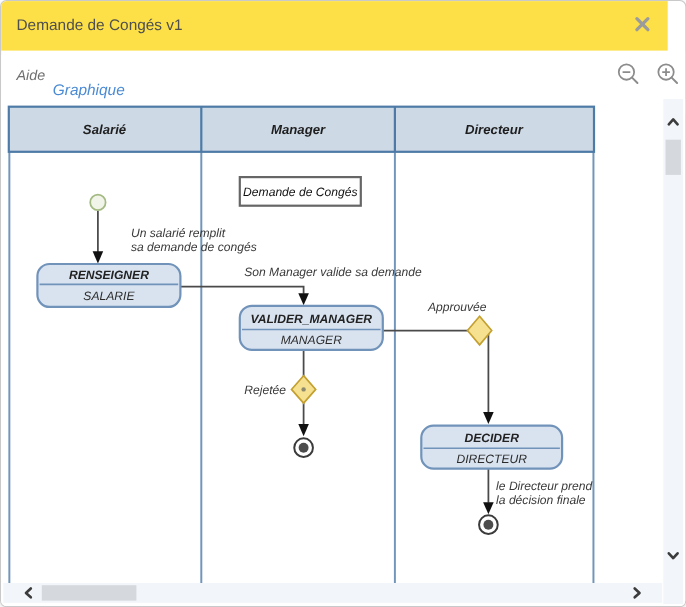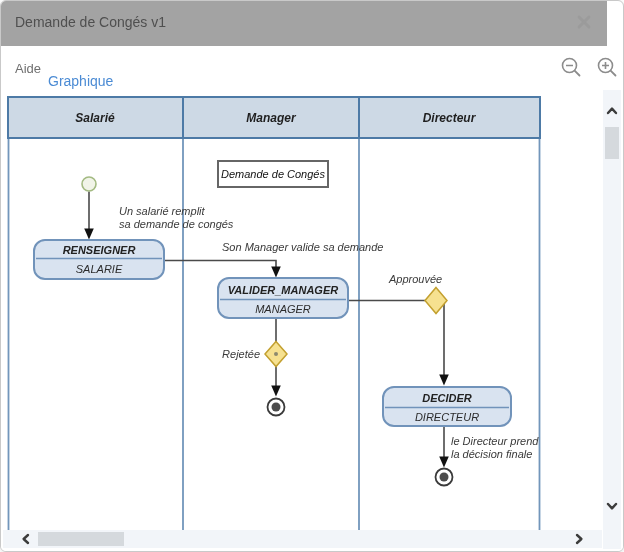--- a/index.html
+++ b/index.html
@@ -2,24 +2,24 @@
 <html><head>
 <meta charset="utf-8">
 <style>
   * { margin:0; padding:0; box-sizing:border-box; }
   body { background:#ffffff; font-family:"Liberation Sans", sans-serif; }
   .window {
     position:relative; width:624px; height:552px; background:#fff;
     border:1px solid #c9c9c9; border-radius:6px; overflow:hidden;
     box-shadow:0 1px 4px rgba(0,0,0,.12);
   }
-  .titlebar { position:absolute; top:0; left:0; right:16px; height:49px; background:#a3a3a3; border-bottom:1px solid #e3e3e3; }
+  .titlebar { position:absolute; top:0; left:0; right:16px; height:49px; background:#fde047; border-bottom:1px solid #e3e3e3; }
   .title { position:absolute; left:14px; top:13px; font-size:14px; color:#4f4f4f; }
   .close-btn { position:absolute; right:15px; top:13px; width:16px; height:16px; cursor:pointer; }
-  .toolbar { position:absolute; top:45px; left:0; right:0; height:57px; background:#fff; border-bottom:1px solid #e3e3e3; }
+  .toolbar { position:absolute; top:45px; left:0; right:0; height:57px; background:#fff; border-bottom:1px solid #e3e3e3;font-style:italic; }
   .link-aide { position:absolute; left:14px; top:15px; font-size:13px; color:#6f6f6f; cursor:pointer; text-decoration:none; }
   .link-graphique { position:absolute; left:47px; top:15px; font-size:14px; color:#4b8bd4; cursor:pointer; text-decoration:none;margin-top:12px; }
   .zoom-icons { position:absolute; right:5px; top:10px; display:flex; gap:14px; }
   .zoom-btn { width:22px; height:24px; cursor:pointer; }
   .content { position:absolute; top:89px; left:0; right:0; bottom:0; background:#fff;font-style:italic; }
   svg text { font-family:"Liberation Sans", sans-serif; }
   .lane-label { font-size:12px; font-weight:bold; fill:#1f1f1f; }
   .task-name { font-size:11px; font-weight:bold; fill:#222; }
   .task-actor { font-size:11px; fill:#2b2b2b; }
   .edge-label { font-size:11px; fill:#3a3a3a; }

